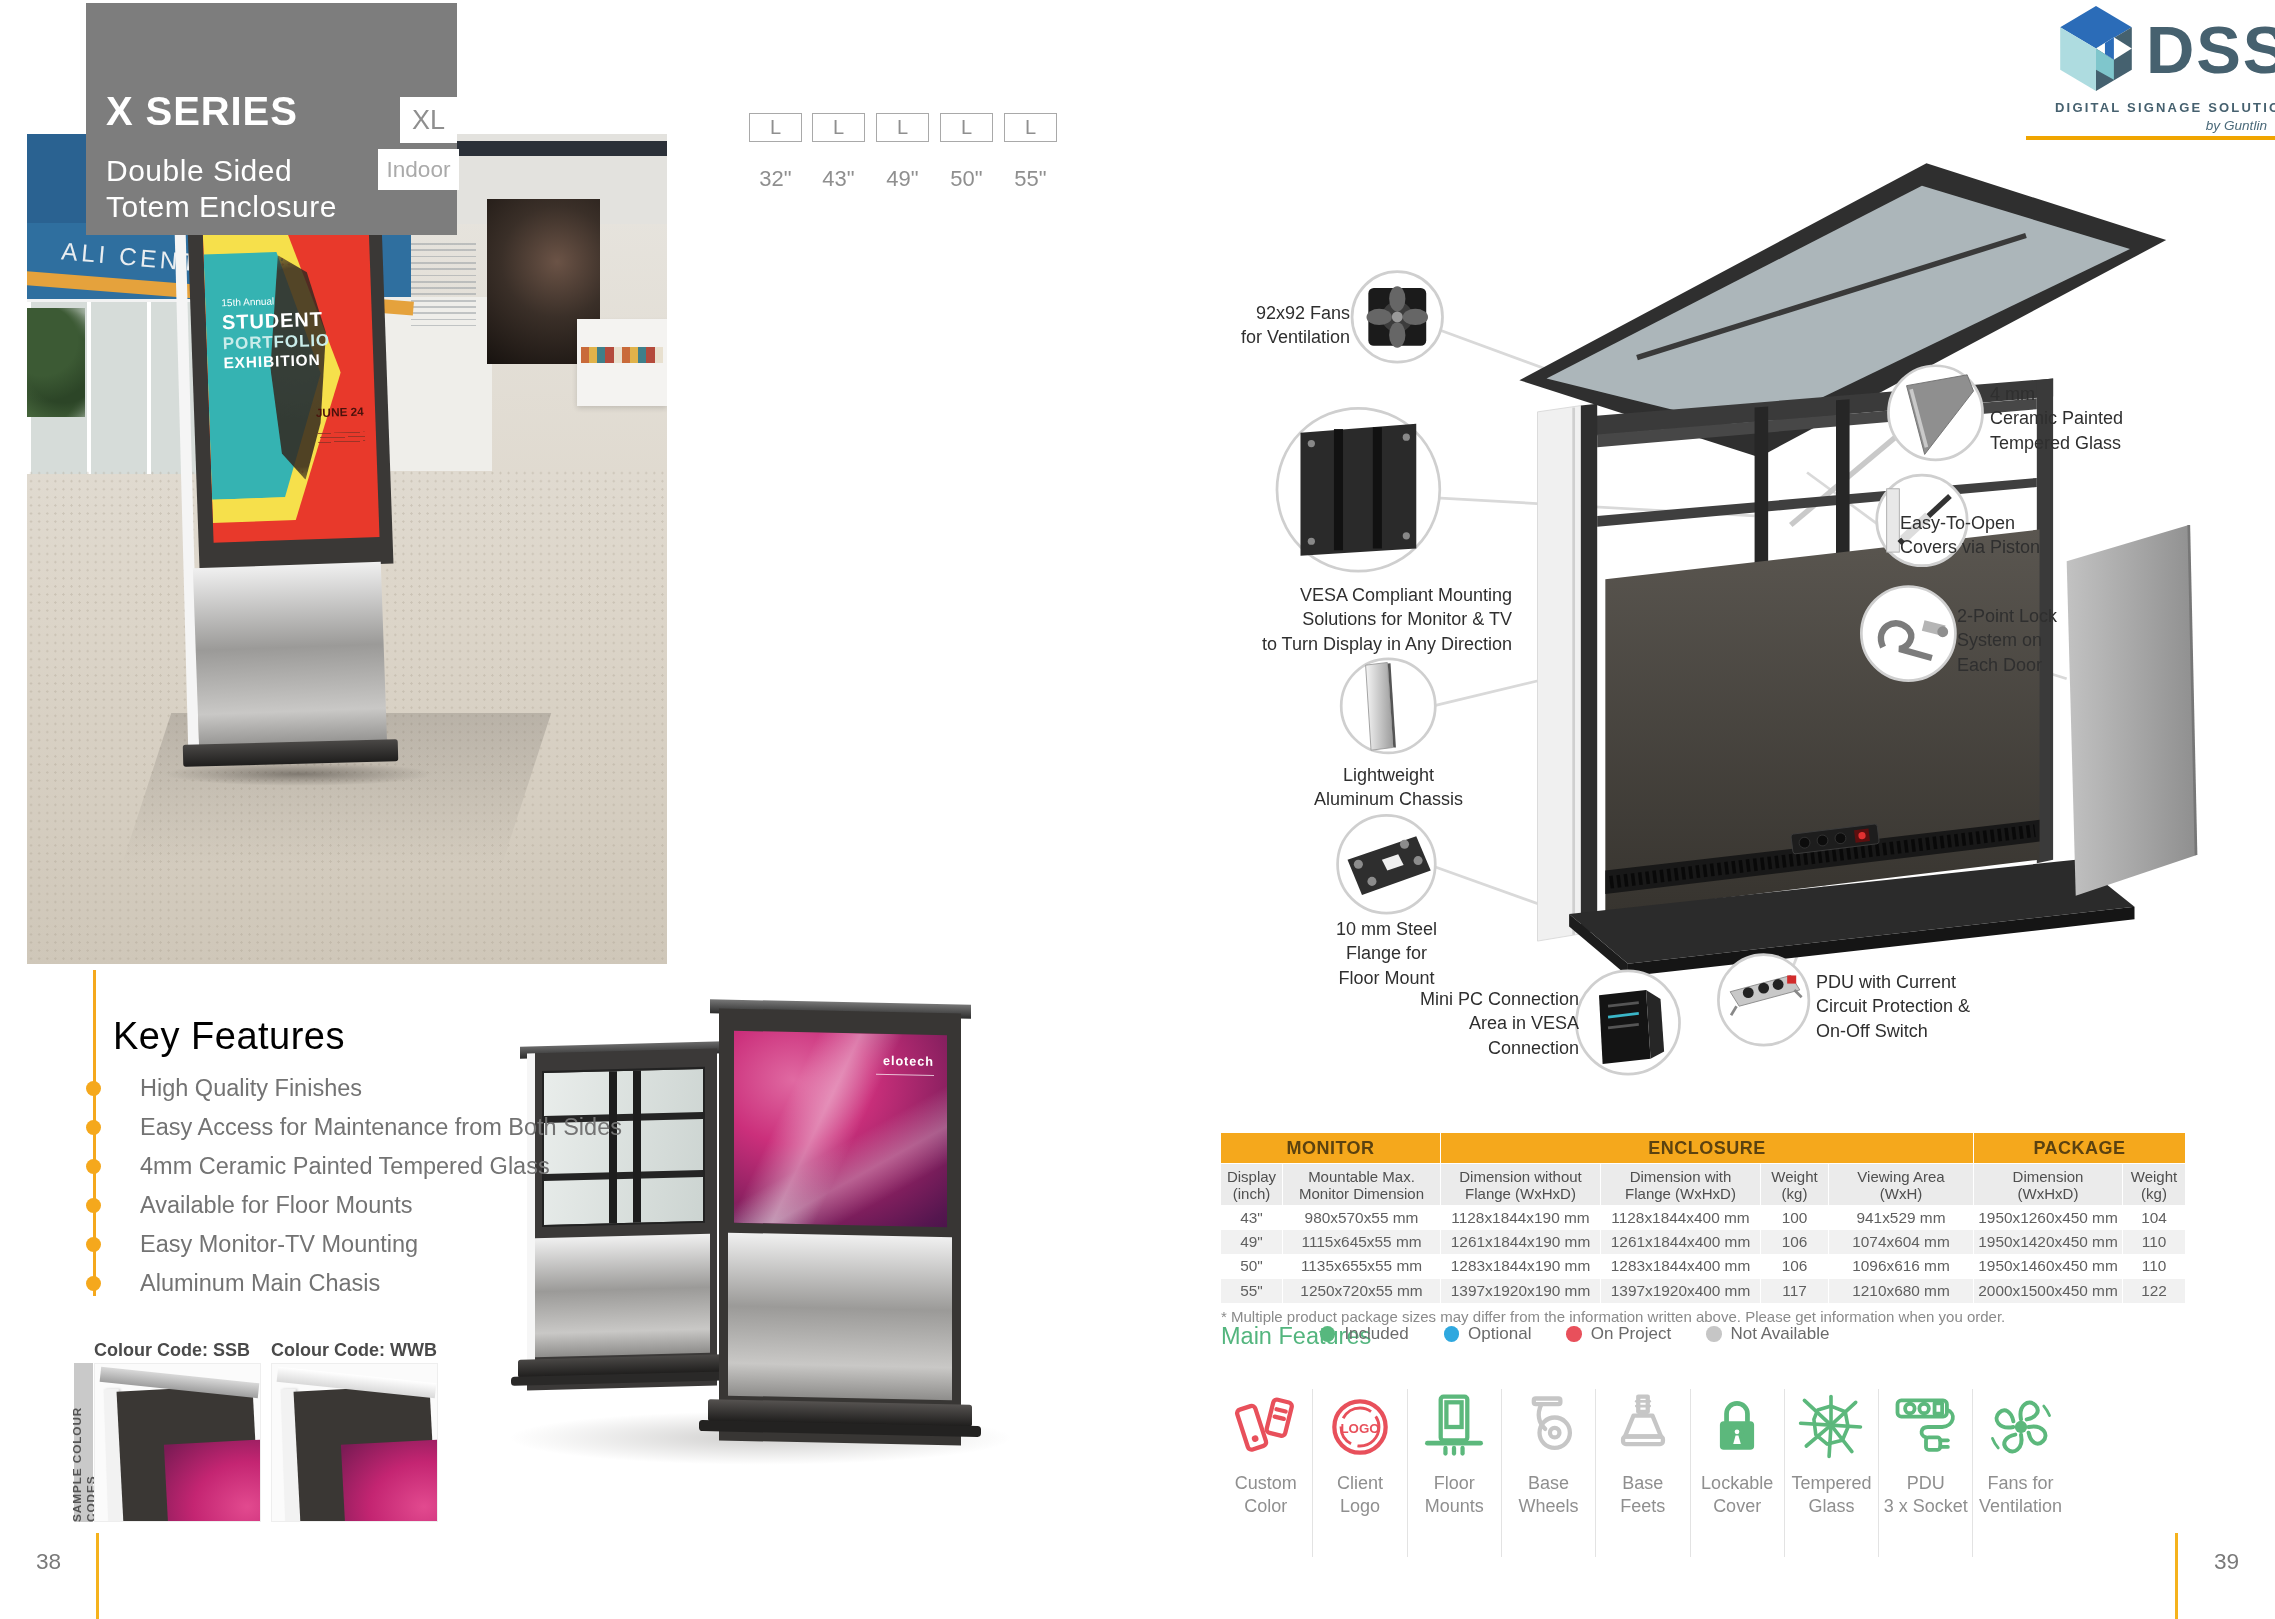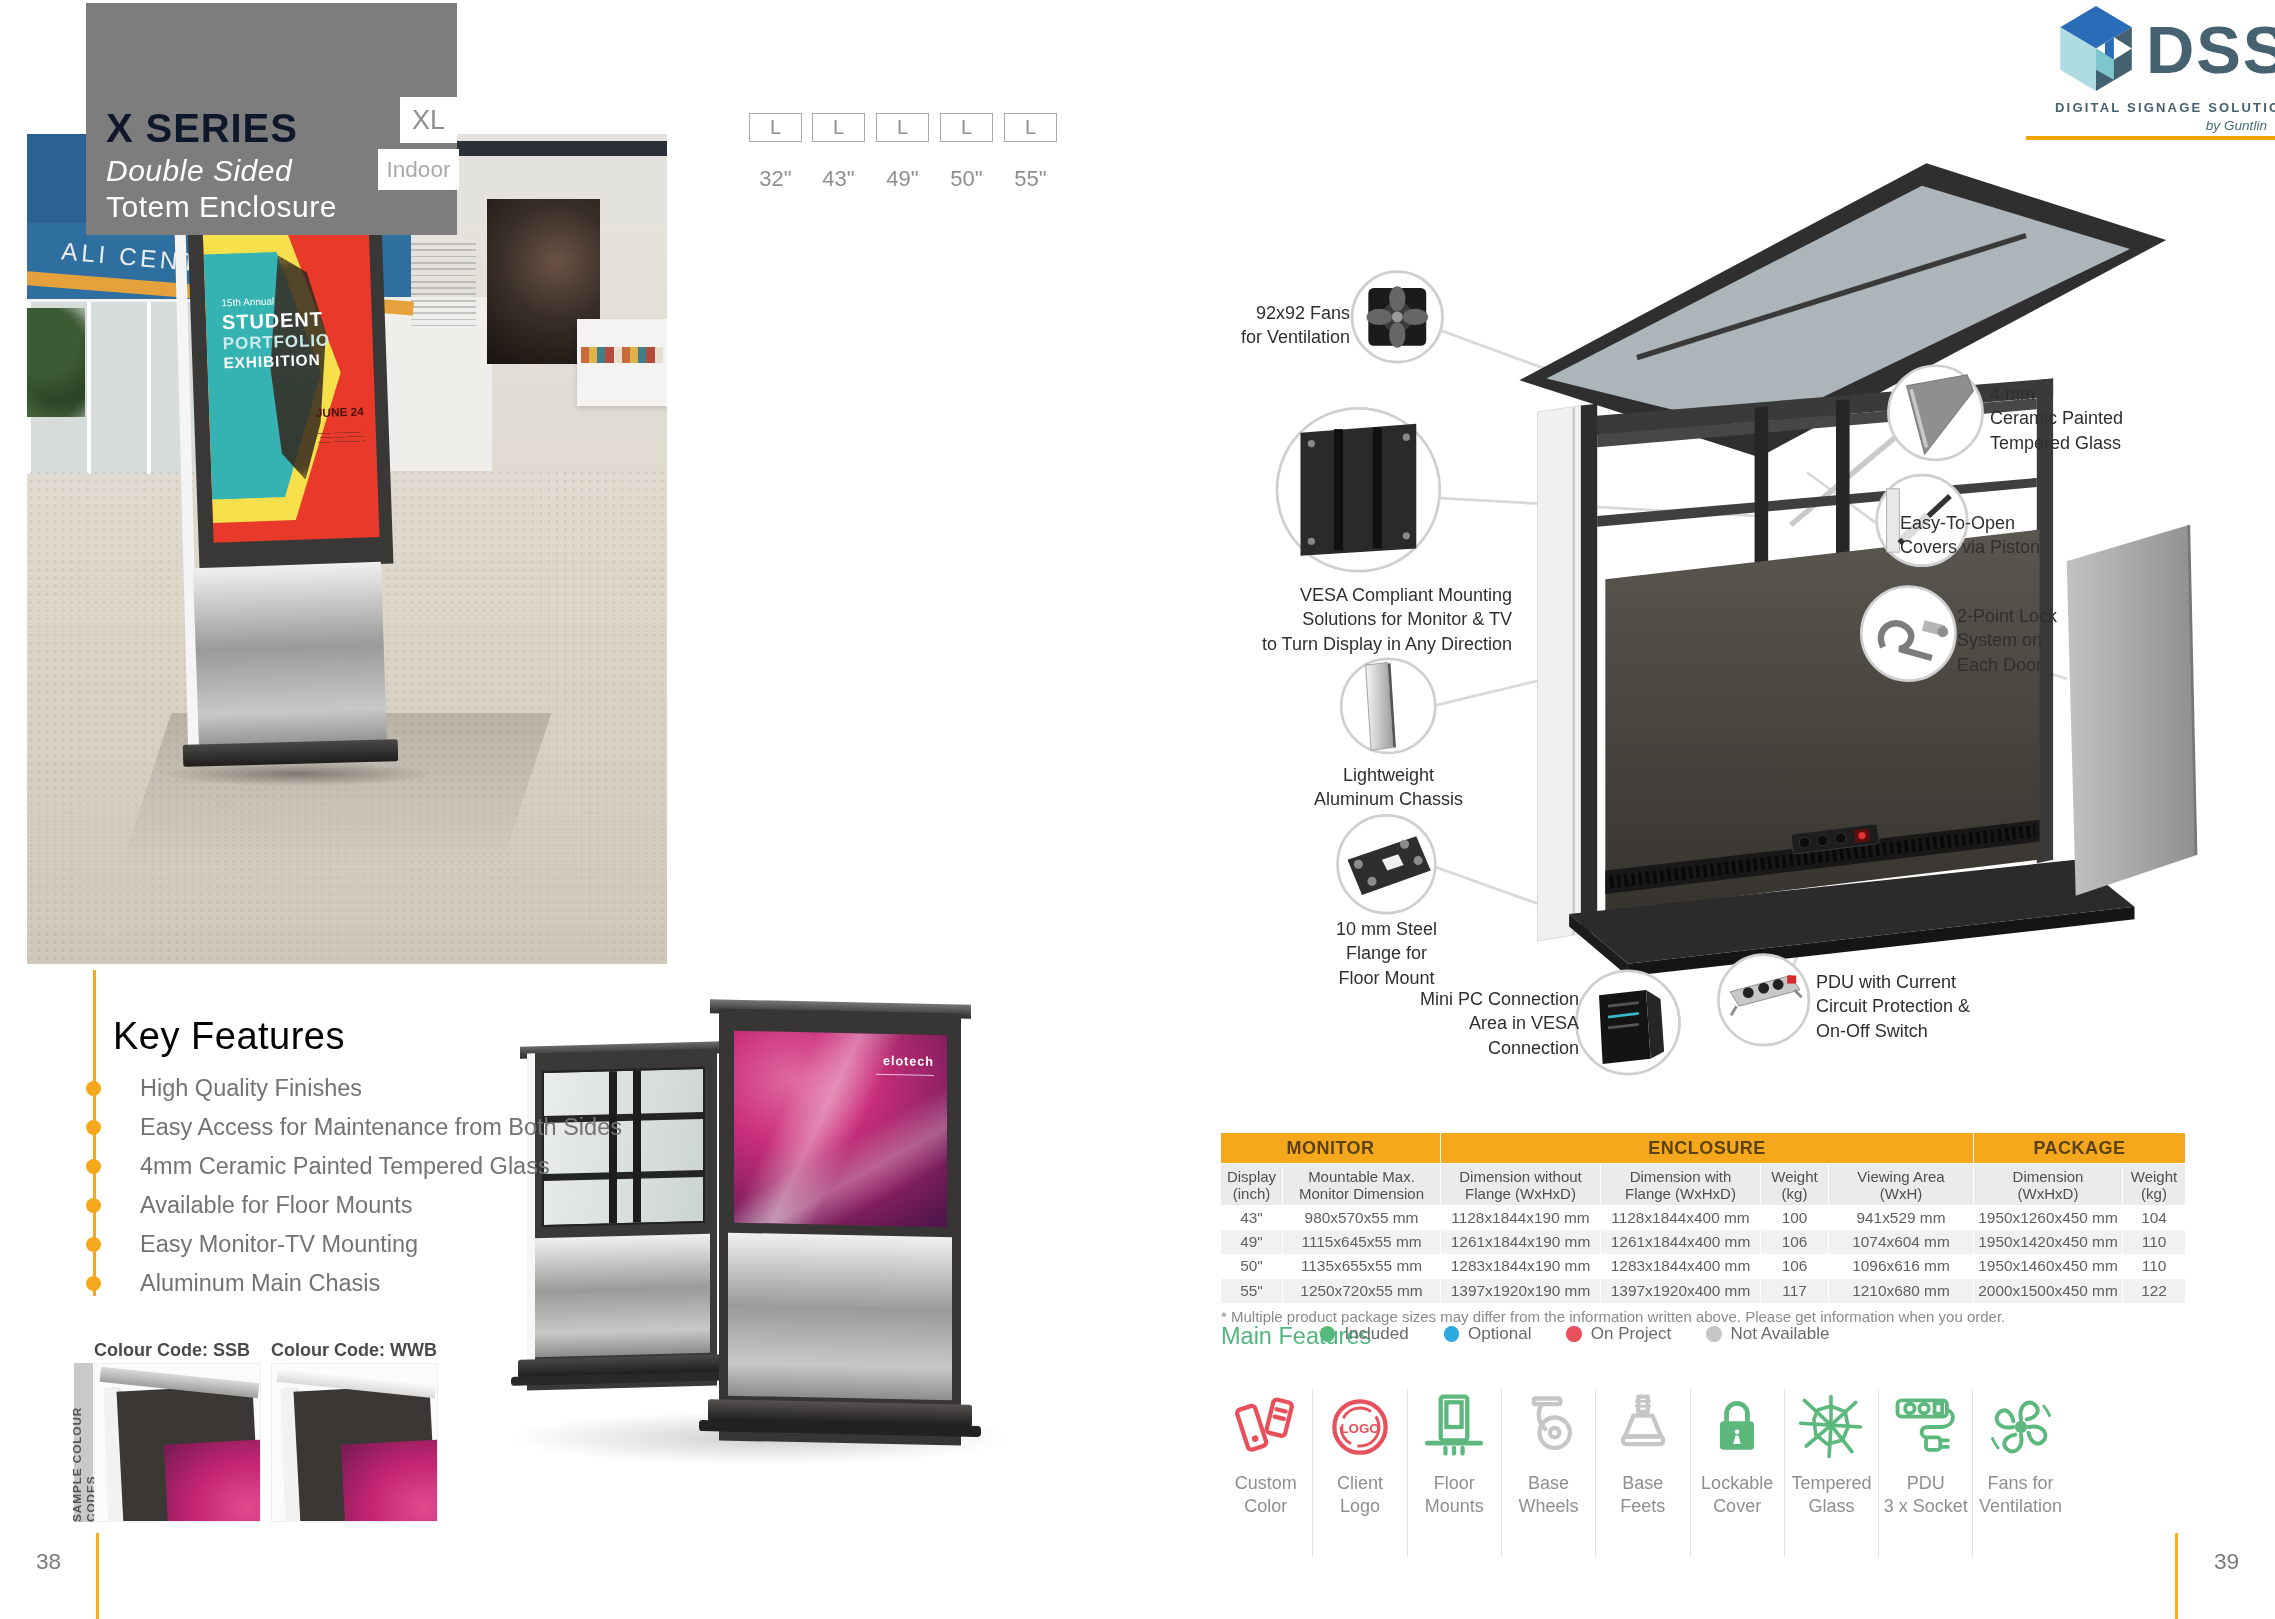--- a/index.html
+++ b/index.html
@@ -1,21 +1,21 @@
 <!DOCTYPE html>
 <html style="font-size:14.5px"><head>
 <meta charset="utf-8">
 <style>
   html,body{margin:0;padding:0;background:#ffffff;}
   #spread{position:relative;width:2276px;height:1619px;background:#fff;overflow:hidden;
           font-family:"Liberation Sans",sans-serif;color:#333;}
   .abs{position:absolute;}
   
   .hdr-box{position:absolute;left:86px;top:2.7px;width:371px;height:232px;background:#7d7d7d;z-index:30;}
-  .hdr-title{position:absolute;left:20px;top:103px;color:#0f172a;font-size:40px;font-weight:bold;letter-spacing:0.9px;}
+  .hdr-title{position:absolute;left:20px;top:86px;color:#ffffff;font-size:40px;font-weight:bold;letter-spacing:0.9px;}
   .hdr-sub{position:absolute;left:20px;color:#fff;font-size:30px;font-weight:300;letter-spacing:0.5px;}
   .badge{position:absolute;background:#fff;color:#9a9a9a;display:flex;align-items:center;justify-content:center;z-index:31;}
   
   .size-box{position:absolute;top:113px;width:53px;height:29px;border:1.8px solid #a9a9a9;background:#fff;
             display:flex;align-items:center;justify-content:center;font-size:20px;color:#8f8f8f;box-sizing:border-box;}
   .size-inch{position:absolute;top:166px;width:53px;text-align:center;font-size:22px;color:#8f8f8f;}
   
   #photo{position:absolute;left:27px;top:134px;width:640px;height:830px;overflow:hidden;z-index:10;
          background:linear-gradient(180deg,#e8e6e1 0%,#ddd6ca 55%,#cfc7b9 100%);}
   .speckle{position:absolute;left:0;top:335px;width:100%;height:495px;opacity:.35;
@@ -103,21 +103,21 @@
         <div class="abs" style="right:7%;top:68%;width:47px;height:12.7px;background:repeating-linear-gradient(180deg,#8a3226 0 0.9px,transparent 0.9px 4.5px);opacity:.8;"></div>
       </div>
     </div>
     <div class="abs silver" style="left:169px;top:431px;width:188px;height:183px;transform:rotate(-2deg);z-index:5;"></div>
     <div class="abs" style="left:156px;top:608px;width:215px;height:22px;background:linear-gradient(#4a4846,#1f1e1d);border-radius:2.7px;transform:rotate(-1.5deg);z-index:5;"></div>
     <div class="abs" style="left:136px;top:628px;width:271px;height:23.5px;background:radial-gradient(ellipse at center,rgba(60,55,50,.5),transparent 70%);z-index:4;"></div>
   </div>
 
   <div class="hdr-box">
     <div class="hdr-title">X SERIES</div>
-    <div class="hdr-sub" style="top:151px;font-style:italic;">Double Sided</div>
+    <div class="hdr-sub" style="top:151px;">Double Sided</div>
     <div class="hdr-sub" style="top:187px;">Totem Enclosure</div>
   </div>
   <div class="badge" style="left:400px;top:97px;width:57px;height:46px;font-size:27px;color:#8f8f8f;">XL</div>
   <div class="badge" style="left:378px;top:149px;width:81px;height:41px;font-size:22.6px;color:#aaaaaa;">Indoor</div>
 
   <div>
     <div class="size-box" style="left:749px;">L</div>
     <div class="size-box" style="left:812px;">L</div>
     <div class="size-box" style="left:876px;">L</div>
     <div class="size-box" style="left:940px;">L</div>

